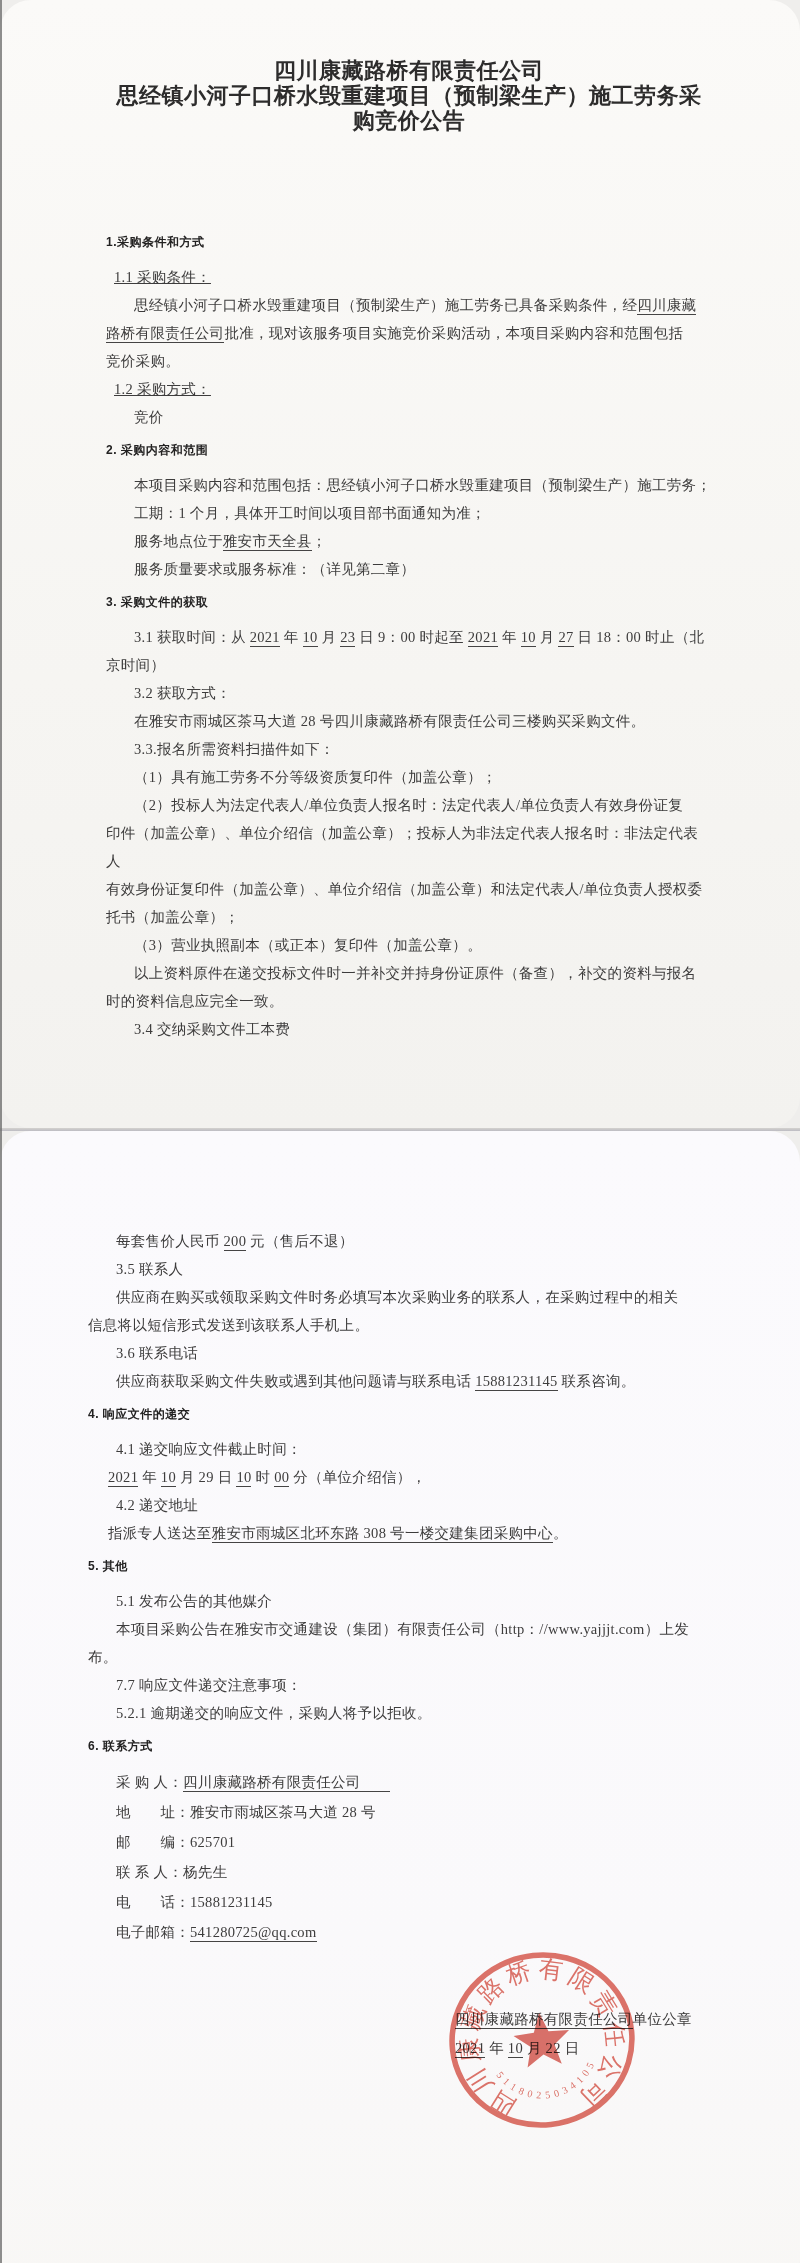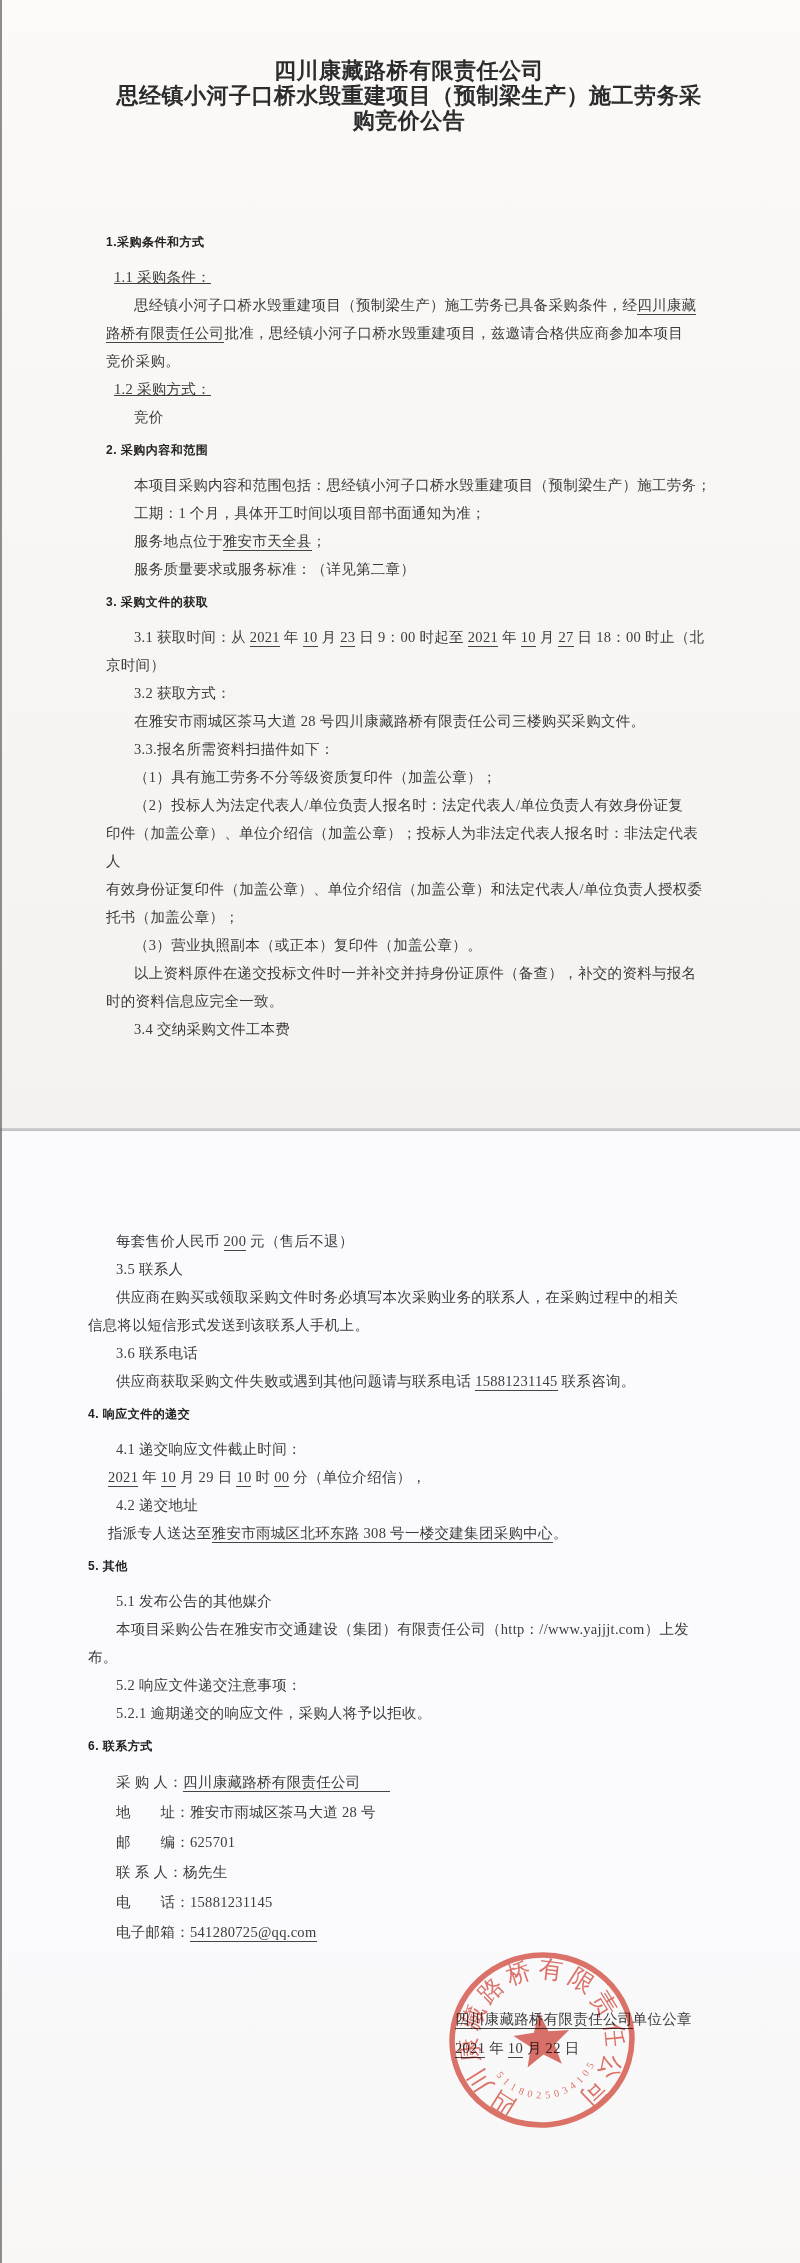--- a/index.html
+++ b/index.html
@@ -1,18 +1,18 @@
 <!DOCTYPE html>
 <html><head>
 <meta charset="utf-8">
 <style>
   html,body{margin:0;padding:0;background:#efeeec;}
   body{width:800px;height:2263px;position:relative;font-family:"Liberation Serif",serif;}
   .edge-line{position:absolute;left:0;top:0;width:2px;height:2263px;background:#6a6a6a;opacity:.75;z-index:9;}
-  .page{position:relative;width:800px;overflow:hidden;}
+  .page{position:relative;width:800px;overflow:hidden;border-radius:31px;}
   .page1{height:1128px;background:linear-gradient(180deg,#fbfaf8 0%,#f6f5f2 60%,#f3f2ef 100%);}
   .page-divider{height:3px;background:linear-gradient(180deg,#d4d2cf,#bdbcc2);}
   .page2{height:1159px;background:linear-gradient(180deg,#fbfafd 0%,#faf9fb 70%,#f8f7f5 100%);}
   .content{position:relative;}
   .page1 .content{padding:58px 88px 0 106px;}
   .page2 .content{padding:96px 96px 0 88px;}
   .l{font-size:14.5px;line-height:28px;color:#3d3c3c;letter-spacing:.3px;}
   .h1{font-family:"Liberation Sans",sans-serif;font-weight:bold;font-size:22px;line-height:25px;
       text-align:center;color:#2d2c2c;letter-spacing:.5px;}
   .h2{font-family:"Liberation Sans",sans-serif;font-weight:bold;font-size:12px;line-height:30px;
@@ -35,21 +35,21 @@
 <div class="edge-line"></div>
 
 <div class="page page1">
   <div class="content">
       <div class="l h1"><span>四川康藏路桥有限责任公司</span></div>
       <div class="l h1"><span>思经镇小河子口桥水毁重建项目（预制梁生产）施工劳务采</span></div>
       <div class="l h1"><span>购竞价公告</span></div>
       <div class="l h2 h2-first"><span>1.采购条件和方式</span></div>
       <div class="l sub"><span>1.1 采购条件：</span></div>
       <div class="l ind"><span>思经镇小河子口桥水毁重建项目（预制梁生产）施工劳务已具备采购条件，经</span><span class="u">四川康藏</span></div>
-      <div class="l"><span class="u">路桥有限责任公司</span><span>批准，思经镇小河子口桥水毁重建项目，兹邀请合格供应商参加本项目</span></div>
+      <div class="l"><span class="u">路桥有限责任公司</span><span>批准，现对该服务项目实施竞价采购活动，本项目采购内容和范围包括</span></div>
       <div class="l"><span>竞价采购。</span></div>
       <div class="l sub"><span>1.2 采购方式：</span></div>
       <div class="l ind"><span>竞价</span></div>
       <div class="l h2"><span>2. 采购内容和范围</span></div>
       <div class="l ind"><span>本项目采购内容和范围包括：思经镇小河子口桥水毁重建项目（预制梁生产）施工劳务；</span></div>
       <div class="l ind"><span>工期：1 个月，具体开工时间以项目部书面通知为准；</span></div>
       <div class="l ind"><span>服务地点位于</span><span class="u">雅安市天全县</span><span>；</span></div>
       <div class="l ind"><span>服务质量要求或服务标准：（详见第二章）</span></div>
       <div class="l h2"><span>3. 采购文件的获取</span></div>
       <div class="l ind"><span>3.1 获取时间：从 </span><span class="u">2021</span><span> 年 </span><span class="u">10</span><span> 月 </span><span class="u">23</span><span> 日 9：00 时起至 </span><span class="u">2021</span><span> 年 </span><span class="u">10</span><span> 月 </span><span class="u">27</span><span> 日 18：00 时止（北</span></div>
@@ -81,21 +81,21 @@
       <div class="l ind"><span>供应商获取采购文件失败或遇到其他问题请与联系电话 </span><span class="u">15881231145</span><span> 联系咨询。</span></div>
       <div class="l h2"><span>4. 响应文件的递交</span></div>
       <div class="l ind"><span>4.1 递交响应文件截止时间：</span></div>
       <div class="l ind20"><span class="u">2021</span><span> 年 </span><span class="u">10</span><span> 月 29 日 </span><span class="u">10</span><span> 时 </span><span class="u">00</span><span> 分（单位介绍信），</span></div>
       <div class="l ind"><span>4.2 递交地址</span></div>
       <div class="l ind20"><span>指派专人送达至</span><span class="u">雅安市雨城区北环东路 308 号一楼交建集团采购中心</span><span>。</span></div>
       <div class="l h2"><span>5. 其他</span></div>
       <div class="l ind"><span>5.1 发布公告的其他媒介</span></div>
       <div class="l ind"><span>本项目采购公告在雅安市交通建设（集团）有限责任公司（http：//www.yajjjt.com）上发</span></div>
       <div class="l"><span>布。</span></div>
-      <div class="l ind"><span>5.2 响应文件递交注意事项：</span></div>
+      <div class="l ind"><span>7.7 响应文件递交注意事项：</span></div>
       <div class="l ind"><span>5.2.1 逾期递交的响应文件，采购人将予以拒收。</span></div>
       <div class="l h2"><span>6. 联系方式</span></div>
       <div class="l contact ind"><span>采 购 人：</span><span class="u">四川康藏路桥有限责任公司　　</span></div>
       <div class="l contact ind"><span>地　　址：雅安市雨城区茶马大道 28 号</span></div>
       <div class="l contact ind"><span>邮　　编：625701</span></div>
       <div class="l contact ind"><span>联 系 人：杨先生</span></div>
       <div class="l contact ind"><span>电　　话：15881231145</span></div>
       <div class="l contact ind"><span>电子邮箱：</span><span class="u">541280725@qq.com</span></div>
     </div>
 

